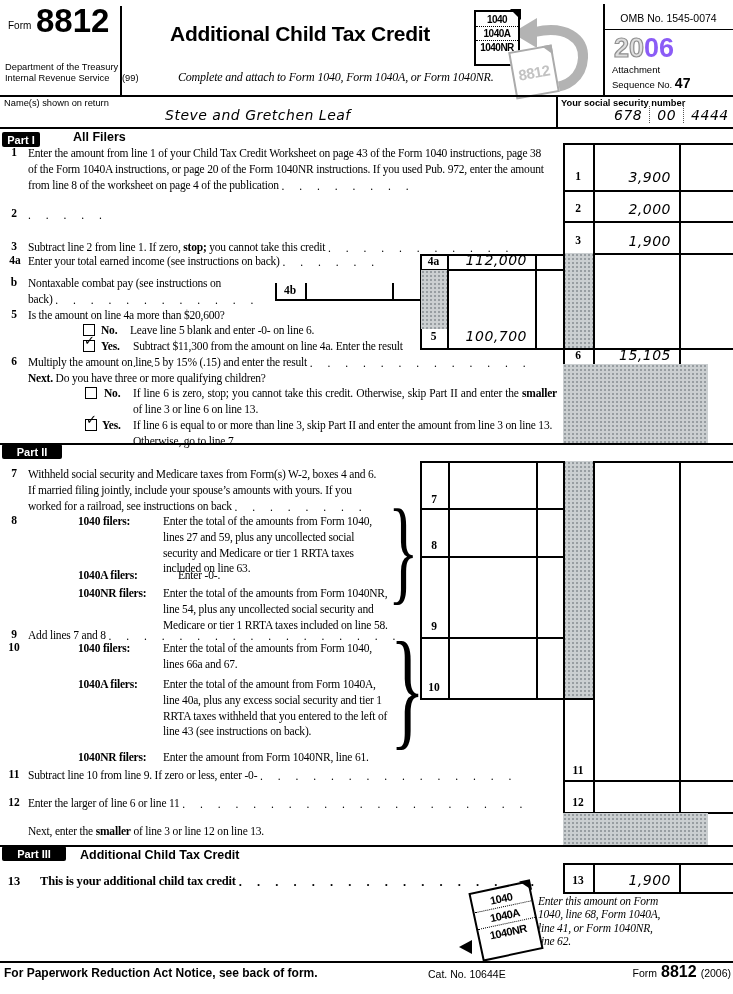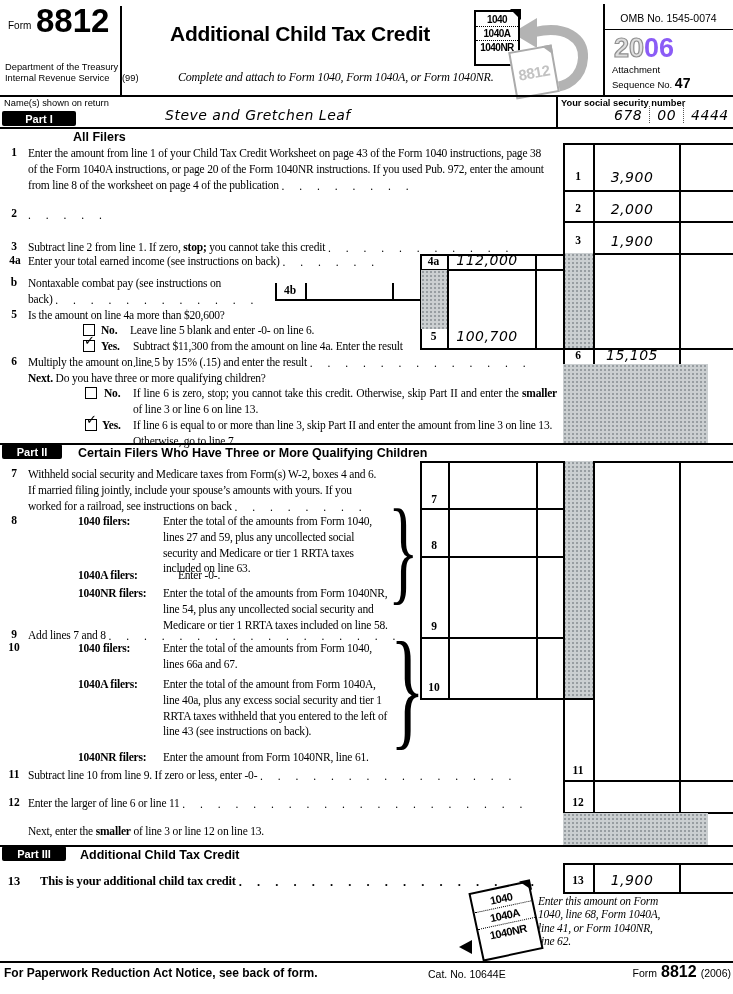--- a/index.html
+++ b/index.html
@@ -12,21 +12,21 @@
   .b{font-weight:bold;}
   .i{font-style:italic;}
   .small{font-size:9.3px;line-height:10.5px;}
   .entry{font-family:"DejaVu Sans",sans-serif;font-style:italic;font-size:14px;letter-spacing:.5px;white-space:nowrap;}
   .hline{position:absolute;background:#000;height:1.5px;}
   .vline{position:absolute;background:#000;width:1.5px;}
   .gray{position:absolute;background-color:#cbcfd1;
         background-image:radial-gradient(circle,#979da1 .8px,transparent .9px);
         background-size:4px 4px;}
   .numlab{position:absolute;font-family:"Liberation Serif",serif;font-weight:bold;font-size:11.5px;text-align:center;}
-  .amount{position:absolute;text-align:center;padding-right:6px;box-sizing:border-box;}
+  .amount{position:absolute;text-align:right;padding-right:6px;box-sizing:border-box;}
   .cb{position:absolute;width:10px;height:10px;border:1.4px solid #000;background:#fff;}
   .cb .mark{position:absolute;left:0px;top:-8px;font-size:13px;font-weight:bold;font-family:"DejaVu Sans",sans-serif;}
   .dots{display:inline-block;overflow:hidden;white-space:nowrap;height:12px;vertical-align:-2px;}
   .dots::after{content:".     .     .     .     .     .     .     .     .     .     .     .     .     .     .     .     .     .     .     .     .     .     .     .     .     .     .     .     .     .     .";letter-spacing:6px;}
   .partbox{position:absolute;background:#000;color:#fff;border-radius:2px;height:15px;
            font-family:"Liberation Sans",sans-serif;font-weight:bold;font-size:11px;
            display:flex;align-items:center;justify-content:center;}
   .parttitle{position:absolute;font-family:"Liberation Sans",sans-serif;font-weight:bold;font-size:12.5px;}
   .brace{position:absolute;font-family:"Liberation Serif",serif;font-weight:normal;
          transform:scaleX(.55);transform-origin:left top;line-height:.78;}
@@ -93,21 +93,21 @@
   <div class="abs sans b small" style="left:561px;top:98px;">Your social security number</div>
   <div class="abs" style="left:614px;top:106px;display:flex;align-items:center;">
     <span class="entry">678</span>
     <span class="ssnsep"></span>
     <span class="entry">00</span>
     <span class="ssnsep"></span>
     <span class="entry">4444</span>
   </div>
 
   <div class="hline" style="left:0;top:127px;width:733px;"></div>
-  <div class="partbox" style="left:2px;top:111px;width:74px;">Part I</div>
+  <div class="partbox" style="left:2px;top:132px;width:38px;">Part I</div>
   <div class="parttitle" style="left:73px;top:130px;">All Filers</div>
 
   <div class="hline" style="left:563px;top:143px;width:170px;"></div>
   <div class="hline" style="left:563px;top:190px;width:170px;"></div>
   <div class="hline" style="left:563px;top:221px;width:170px;"></div>
   <div class="hline" style="left:563px;top:253px;width:170px;"></div>
   <div class="gray" style="left:563px;top:253px;width:30px;height:95px;"></div>
   <div class="hline" style="left:420px;top:348px;width:313px;"></div>
   <div class="hline" style="left:563px;top:364px;width:145px;"></div>
   <div class="vline" style="left:563px;top:143px;height:221px;"></div>
@@ -206,21 +206,20 @@
   </div>
 
   <div class="cb" style="left:85px;top:419px;">
     <span class="mark">✓</span>
   </div>
   <div class="abs ser b" style="left:102px;top:418px;">Yes.</div>
   <div class="abs ser" style="left:133px;top:418px;width:428px;">If line 6 is equal to or more than line 3, skip Part II and enter the amount from line 3 on line 13. Otherwise, go to line 7.</div>
 
   <div class="hline" style="left:0;top:443px;width:733px;"></div>
   <div class="partbox" style="left:2px;top:444px;width:60px;">Part II</div>
-  <div class="parttitle" style="left:78px;top:446px;">Certain Filers Who Have Three or More Qualifying Children</div>
 
   <div class="hline" style="left:420px;top:461px;width:313px;"></div>
   <div class="hline" style="left:420px;top:508px;width:143px;"></div>
   <div class="hline" style="left:420px;top:556px;width:143px;"></div>
   <div class="hline" style="left:420px;top:637px;width:143px;"></div>
   <div class="hline" style="left:420px;top:698px;width:173px;"></div>
   <div class="vline" style="left:420px;top:461px;height:237px;"></div>
   <div class="vline" style="left:448px;top:461px;height:237px;"></div>
   <div class="vline" style="left:536px;top:461px;height:237px;"></div>
   <div class="gray" style="left:563px;top:461px;width:30px;height:237px;"></div>

